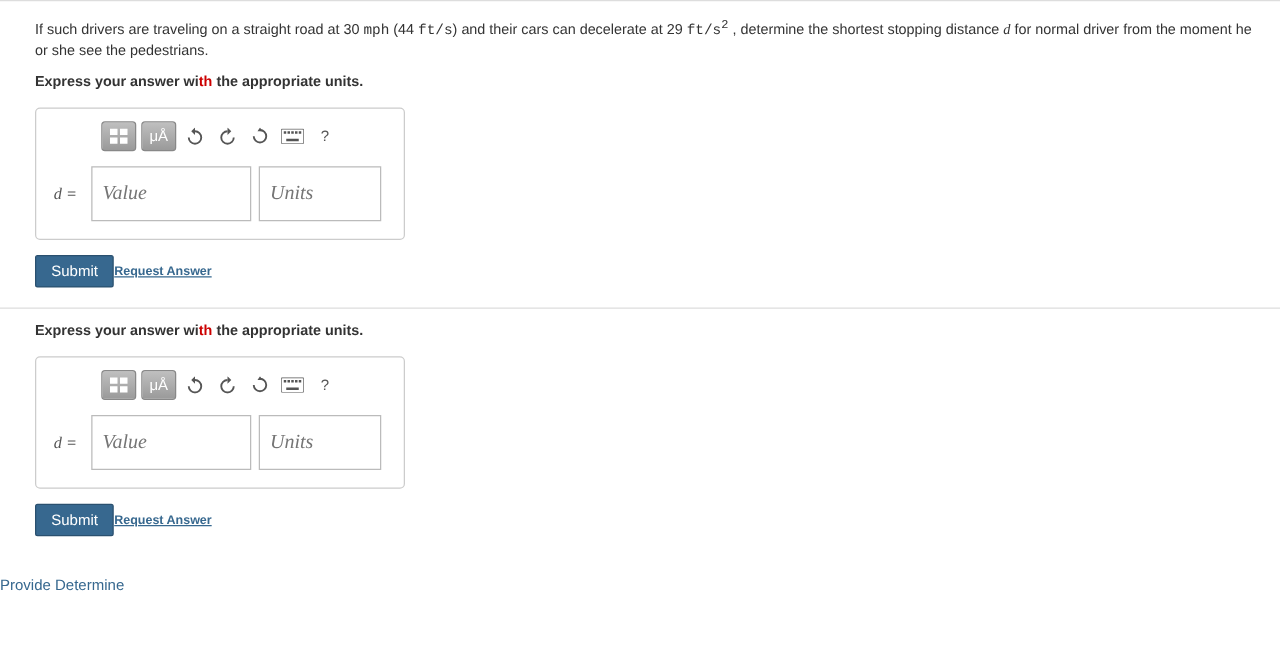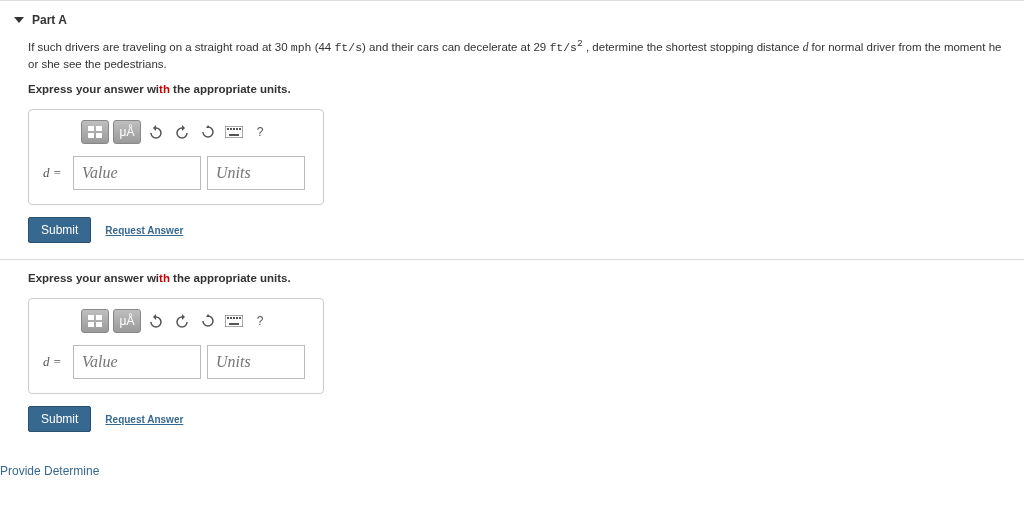--- a/index.html
+++ b/index.html
@@ -89,34 +89,33 @@
     gap: 6px;
   }
   .var-label {
     font-style: italic;
     font-family: "Times New Roman", serif;
     font-size: 13px;
     color: #555;
     width: 24px;
   }
   .val-input, .unit-input {
-    height: 34px;
+    height: 44px;
     border: 1px solid #bbb;
     padding: 0 8px;
     font-style: italic;
     font-family: "Times New Roman", serif;
     font-size: 16px;
     color: #999;
   }
   .val-input { width: 128px; }
   .unit-input { width: 98px; }
   .actions {
     display: flex;
     align-items: center;
-    gap: 14px;
   }
   .submit-btn {
     background: #37688f;
     color: #fff;
     border: 1px solid #2a506f;
     border-radius: 2px;
     padding: 5px 12px;
     font-size: 12px;
     cursor: pointer;
   }
@@ -133,24 +132,20 @@
     padding: 16px 0 10px 0;
     cursor: pointer;
   }
   .mono { font-family: "Courier New", monospace; }
   .ital { font-style: italic; font-family: "Times New Roman", serif; }
 </style>
 </head>
 <body>
 
 <div class="part-section">
-  <div class="part-header">
-    <div class="caret"></div>
-    <div class="part-title">Part A</div>
-  </div>
   <div class="part-body">
     <div class="question">
       <span>If such drivers are traveling on a straight road at 30 </span><span class="mono">mph</span><span> (44 </span><span class="mono">ft/s</span><span>) and their cars can decelerate at 29 </span><span class="mono">ft/s</span><sup class="mono">2</sup><span> , determine the shortest stopping distance </span><span class="ital">d</span><span> for normal driver from the moment he or she see the pedestrians.</span>
     </div>
     <div class="instruction">
       <span>Express your answer wi</span><span class="th">th</span><span> the appropriate units.</span>
     </div>
 
     <div class="answer-box">
       <div class="toolbar">

